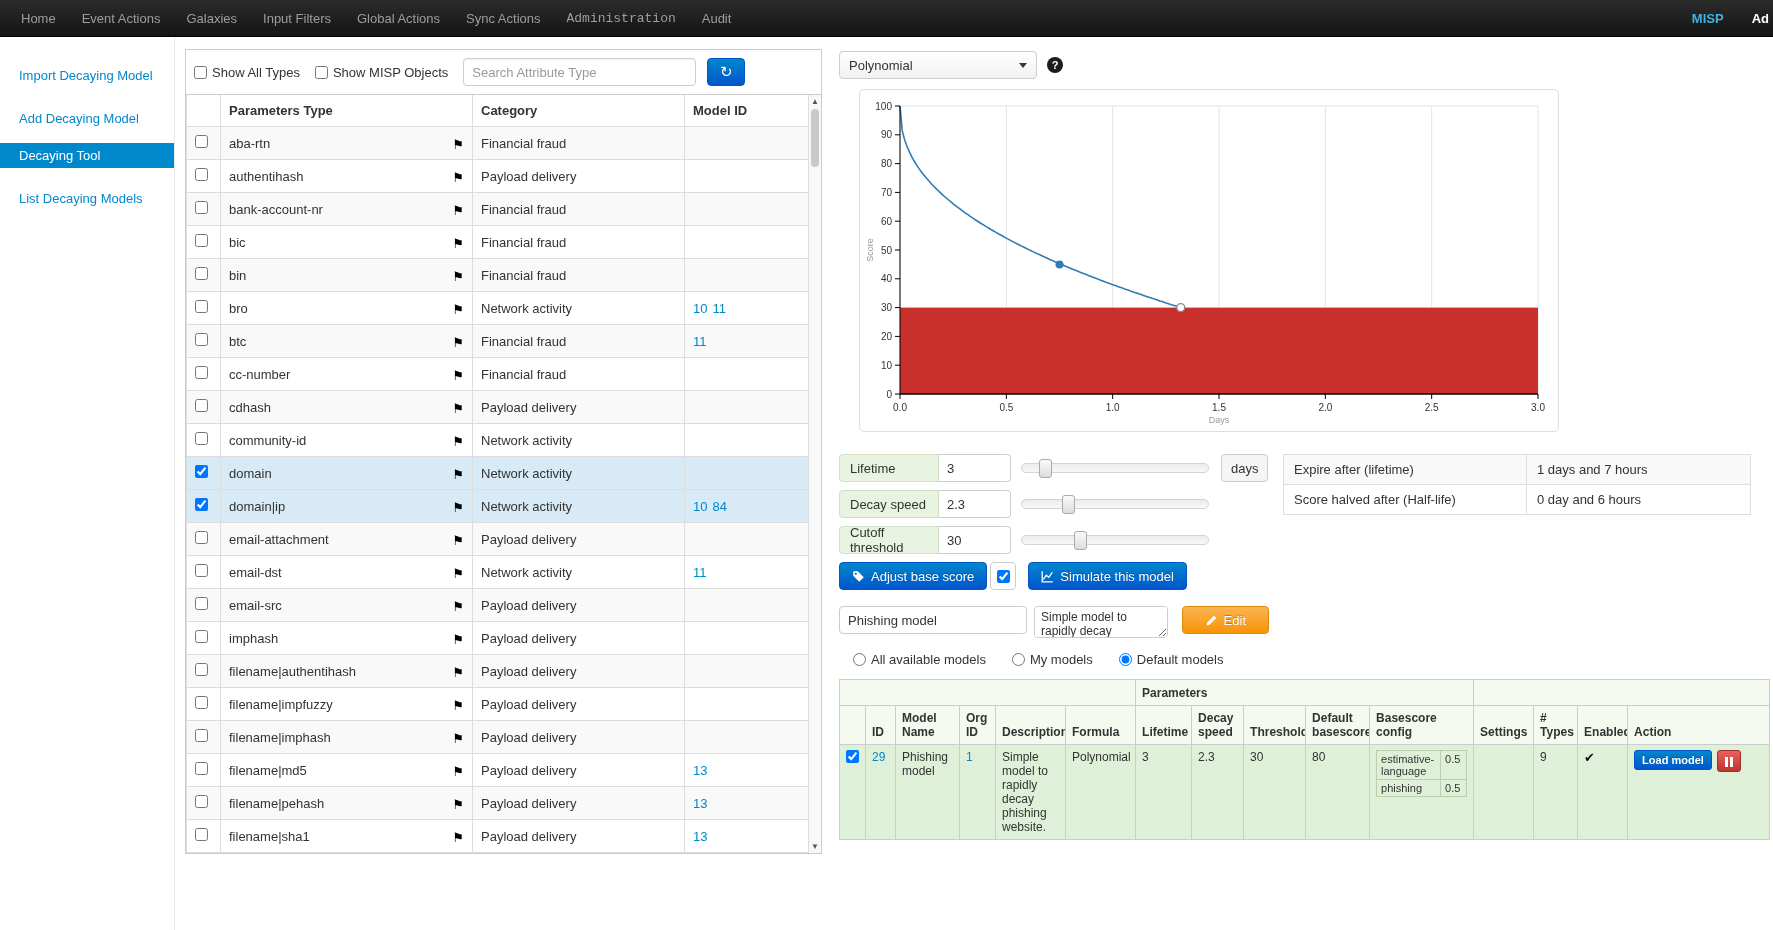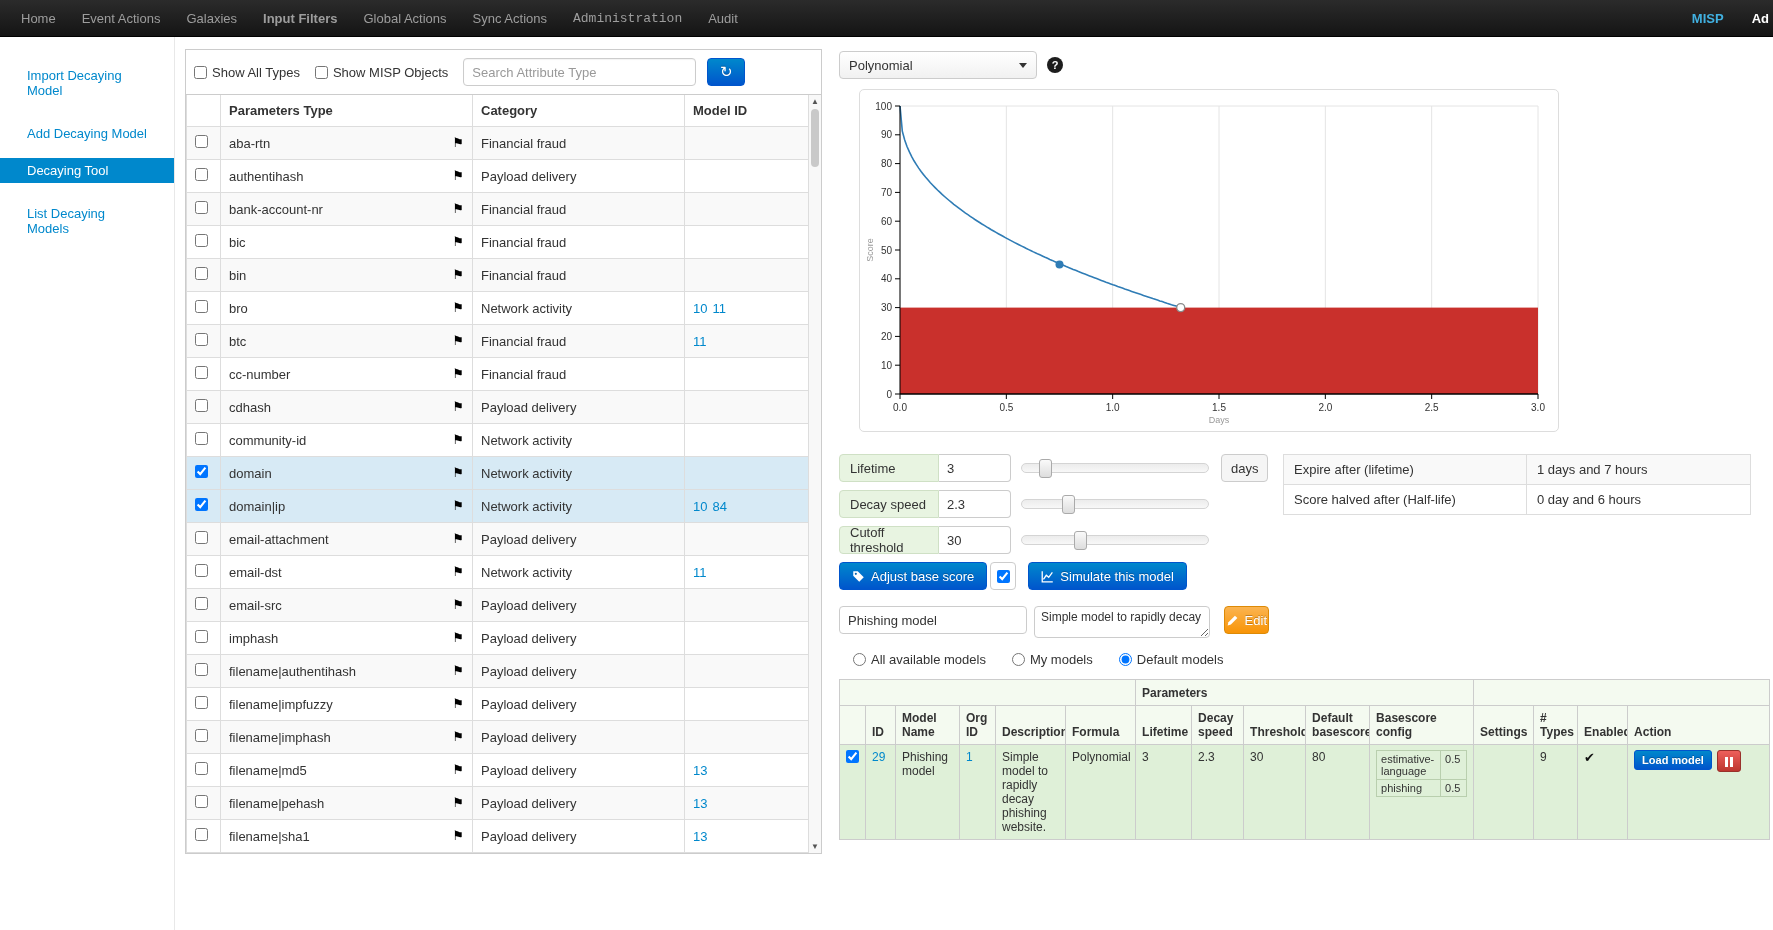--- a/index.html
+++ b/index.html
@@ -10,21 +10,21 @@
   
   .navbar{height:37px;background:linear-gradient(#2b2b2b,#141414);display:flex;align-items:center;padding:0 8px;position:relative;border-bottom:1px solid #000}
   .nav-item{color:#9d9d9d;font-size:13px;padding:0 13px;line-height:37px;cursor:pointer;white-space:nowrap}
   .nav-right{position:absolute;right:4px;top:0;height:37px;display:flex;align-items:center;gap:28px}
   .brand{color:#41b1e1;font-weight:bold;font-size:13px;cursor:pointer}
   .user{color:#fff;font-weight:bold;font-size:13px;cursor:pointer;white-space:nowrap}
 
   
   .layout{display:flex;height:893px}
   .sidebar{width:175px;flex-shrink:0;border-right:1px solid #e8e8e8;padding-top:26px;background:#fff}
-  .side-item{display:block;font-size:13px;color:#0088cc;padding:5px 27px;margin-bottom:18px;cursor:pointer}
+  .side-item{display:block;font-size:13px;color:#0088cc;padding:5px 19px;margin-bottom:18px;cursor:pointer}
   .side-item.active{background:#0088cc;color:#fff;margin-top:-6px}
   .main{flex:1;padding:12px 0 0 10px;overflow:hidden}
   h1{font-size:23px;font-weight:bold;color:#222;margin:6px 0 16px 0;letter-spacing:.2px}
   .content{display:flex;align-items:flex-start}
 
   
   .left-panel{width:637px;flex-shrink:0;border:1px solid #ccc;background:#fff}
   .filters{display:flex;align-items:center;padding:8px 8px;gap:5px}
   .filters .cb-label{font-size:13px;display:flex;align-items:center;gap:5px;margin-right:10px;cursor:pointer;white-space:nowrap}
   .search-input{width:233px;height:28px;border:1px solid #ccc;border-radius:4px;padding:0 8px;font-size:13px;color:#555;box-shadow:inset 0 1px 1px rgba(0,0,0,.05)}
@@ -32,21 +32,21 @@
   .btn{display:inline-flex;align-items:center;justify-content:center;gap:6px;border-radius:4px;cursor:pointer;font-size:13px;border:1px solid #ccc;background:#fff;white-space:nowrap}
   .btn-primary{background:linear-gradient(#0088cc,#0055cc);border-color:#0055cc;color:#fff;text-shadow:0 -1px 0 rgba(0,0,0,.25)}
   .btn-danger{background:linear-gradient(#ee5f5b,#bd362f);border-color:#99312b;color:#fff}
   .refresh-btn{width:38px;height:28px;font-size:15px;margin-left:6px}
   .table-area{position:relative;border-top:1px solid #ccc}
   .attr-table{width:624px;border-collapse:collapse;font-size:13px;table-layout:fixed}
   .attr-table th{font-weight:bold;text-align:left;padding:8px 8px;border:1px solid #ddd;border-top:none;background:#fff}
   .attr-table td{padding:8px 8px;border:1px solid #ddd;overflow:hidden;white-space:nowrap}
   .attr-table tr.odd td{background:#f9f9f9}
   .attr-table tr.selected td{background:#d7eaf5}
-  .type-cell{display:flex;justify-content:space-between;align-items:flex-start}
+  .type-cell{display:flex;justify-content:space-between;align-items:flex-end}
   .flag{color:#000;font-size:13px;cursor:pointer;line-height:1}
   .mid-link{color:#0088cc;margin-right:5px;font-size:13px}
   .vscroll{position:absolute;top:0;right:0;bottom:0;width:13px;background:#f8f8f8;border-left:1px solid #ddd}
   .vscroll .arr{position:absolute;left:0;width:12px;text-align:center;font-size:8px;color:#555;cursor:pointer}
   .vscroll .arr.up{top:2px}
   .vscroll .arr.down{bottom:2px}
   .vthumb{position:absolute;top:14px;left:2px;width:8px;height:58px;background:#c9c9c9;border-radius:4px;cursor:pointer}
 
   
   .right-panel{flex:1;padding-left:17px;overflow:hidden}
@@ -71,21 +71,21 @@
 
   .action-row{display:flex;align-items:center;margin-top:6px}
   .btn-adjust,.btn-simulate{height:28px;padding:0 12px}
   .btn-simulate{margin-left:12px}
   .cb-addon{width:26px;height:28px;border:1px solid #ccc;border-radius:4px;margin-left:3px;display:flex;align-items:center;justify-content:center;background:#fff}
   .icon-svg{width:13px;height:13px;display:block}
 
   .form-row{display:flex;align-items:flex-start;margin-top:16px}
   .model-name-input{width:188px;height:28px;border:1px solid #ccc;border-radius:4px;padding:0 8px;font-size:13px;color:#333}
   .model-desc{width:198px;height:32px;margin-left:7px;border:1px solid #ccc;border-radius:4px;font-size:12px;padding:3px 6px;font-family:"Liberation Sans",sans-serif;color:#333;resize:both;overflow-y:scroll}
-  .btn-edit{height:28px;padding:0 1px;margin-left:14px;background:linear-gradient(#fbb450,#f89406);border-color:#dd8a06;color:#fff;text-shadow:0 -1px 0 rgba(0,0,0,.25)}
+  .btn-edit{height:28px;padding:0 22px;margin-left:14px;background:linear-gradient(#fbb450,#f89406);border-color:#dd8a06;color:#fff;text-shadow:0 -1px 0 rgba(0,0,0,.25)}
 
   .radio-row{display:flex;align-items:center;gap:26px;margin-top:14px;padding-left:14px;font-size:13px}
   .radio-row label{display:flex;align-items:center;gap:5px;cursor:pointer}
 
   .models-table{border-collapse:collapse;font-size:12px;margin-top:12px;table-layout:fixed;width:930px}
   .models-table th,.models-table td{border:1px solid #ccc;padding:5px 6px;text-align:left;overflow:hidden}
   .models-table thead th{background:#f4faf0;font-weight:bold;vertical-align:bottom}
   .models-table thead .group-row th{height:26px;vertical-align:middle}
   .models-table tbody td{background:#dff0d8;vertical-align:top}
   .bsc-table{border-collapse:collapse;width:100%}
@@ -99,21 +99,21 @@
   .action-cell{white-space:nowrap}
 </style>
 </head>
 <body>
 
 <div class="navbar">
   <div style="display:flex">
       <a class="nav-item" style="color: rgb(157, 157, 157);">Home</a>
       <a class="nav-item" style="color: rgb(157, 157, 157);">Event Actions</a>
       <a class="nav-item" style="color: rgb(157, 157, 157);">Galaxies</a>
-      <a class="nav-item" style="color: rgb(157, 157, 157); font-weight: bold;">Input Filters</a>
+      <a class="nav-item" style="color: rgb(157, 157, 157);">Input Filters</a>
       <a class="nav-item" style="color: rgb(157, 157, 157);">Global Actions</a>
       <a class="nav-item" style="color: rgb(157, 157, 157);">Sync Actions</a>
       <a class="nav-item" style="color: rgb(157, 157, 157); font-family: Liberation Mono, monospace;">Administration</a>
       <a class="nav-item" style="color: rgb(157, 157, 157);">Audit</a>
     </div>
   <div class="nav-right">
     <span class="brand">MISP</span>
     <span class="user">Ad</span>
   </div>
 </div>

